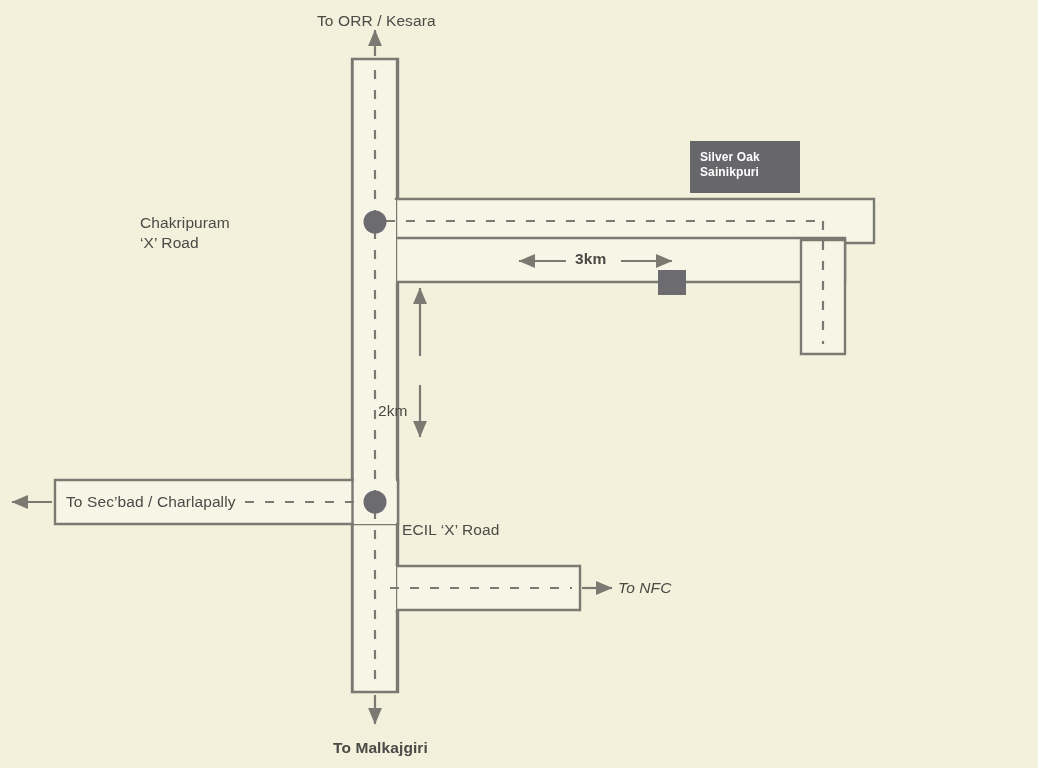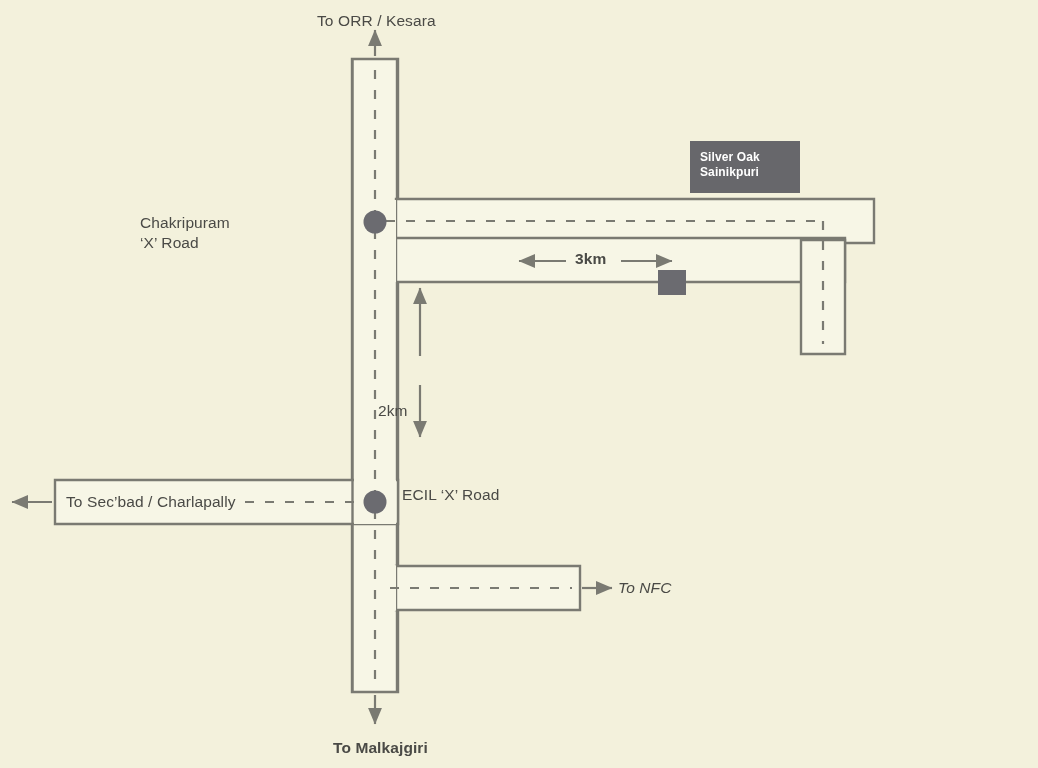--- a/index.html
+++ b/index.html
@@ -31,21 +31,21 @@
     white-space: nowrap;
     letter-spacing: 0.1px;
   }
 
   #label-orr        { left: 317px; top: 11px; }
   #label-chakripuram{ left: 140px; top: 213px; width: 210px; text-align: left; }
   #label-3km        { left: 575px; top: 249px; font-weight: bold; }
   #label-charlapally{ left: 560px; top: 300px; width: 224px; text-align: center; }
   #label-2km        { left: 378px; top: 360px; margin-top: 41px; }
   #label-secbad     { left: 66px; top: 492px; }
-  #label-ecil       { left: 402px; top: 485px; }
+  #label-ecil       { left: 402px; top: 520px; }
   #label-nfc        { left: 618px; top: 578px; font-style: italic; }
   #label-malkajgiri { left: 333px; top: 738px; font-weight: bold; }
 
   #bungalows-badge {
     position: absolute;
     left: 690px;
     top: 141px;
     width: 110px;
     height: 52px;
     background: #67676b;

